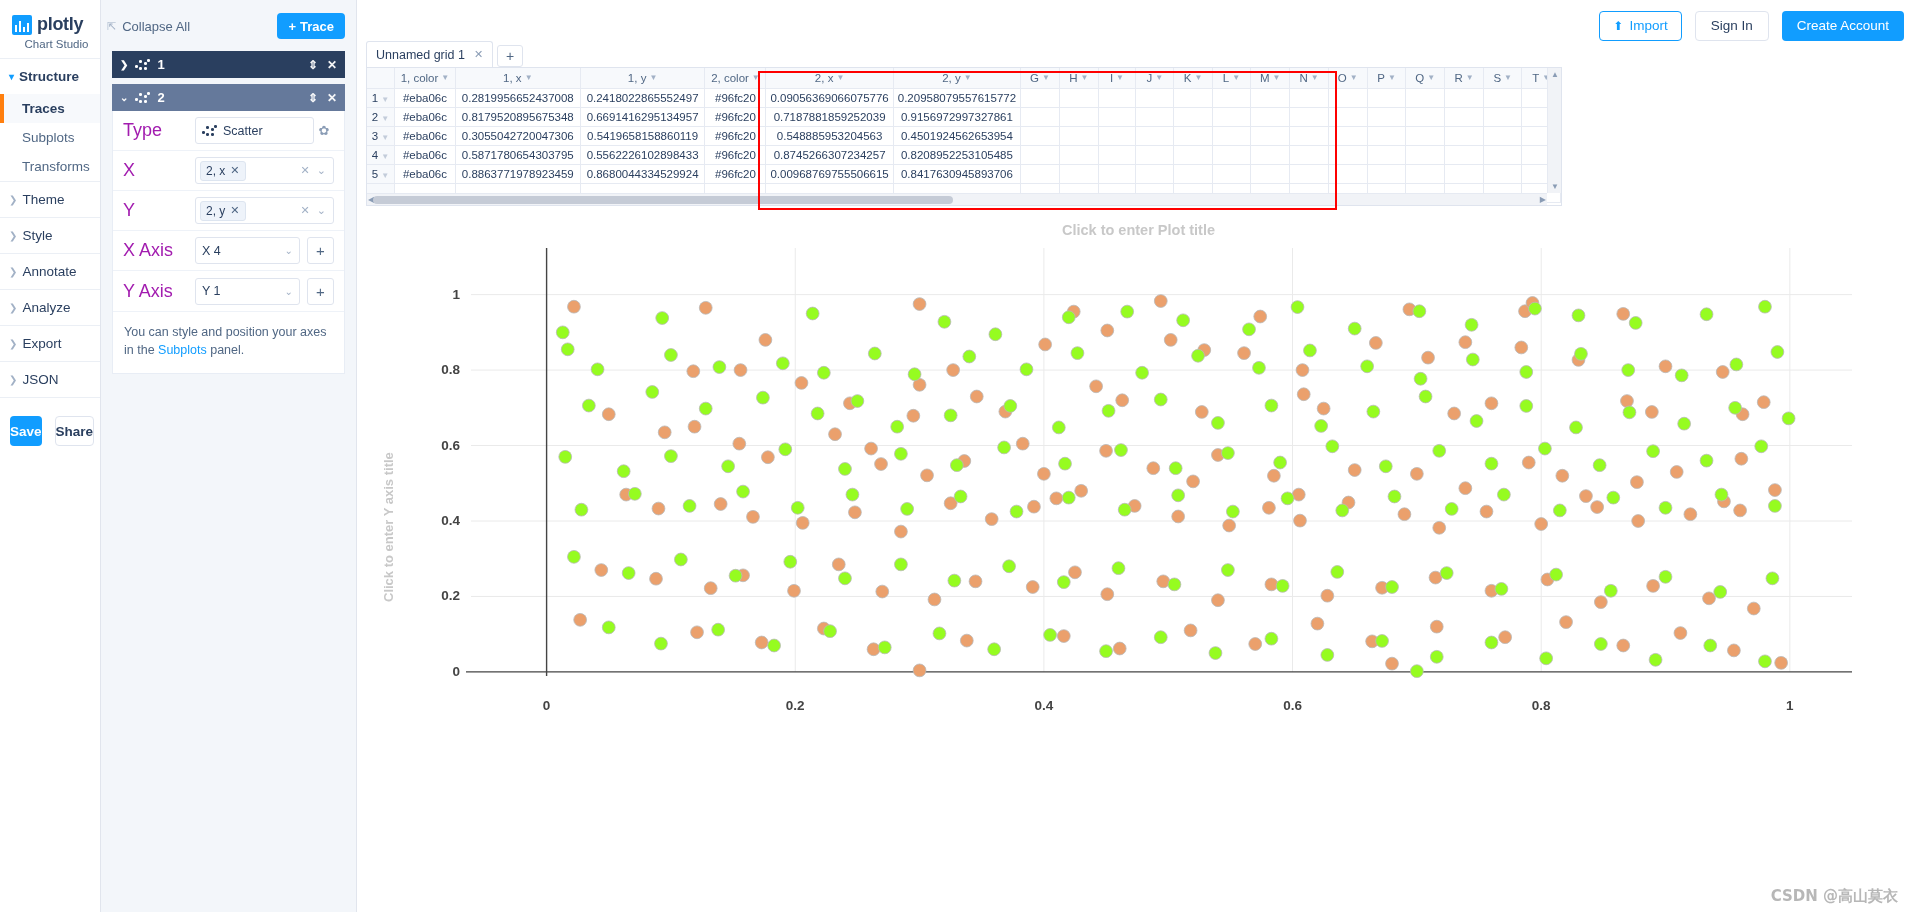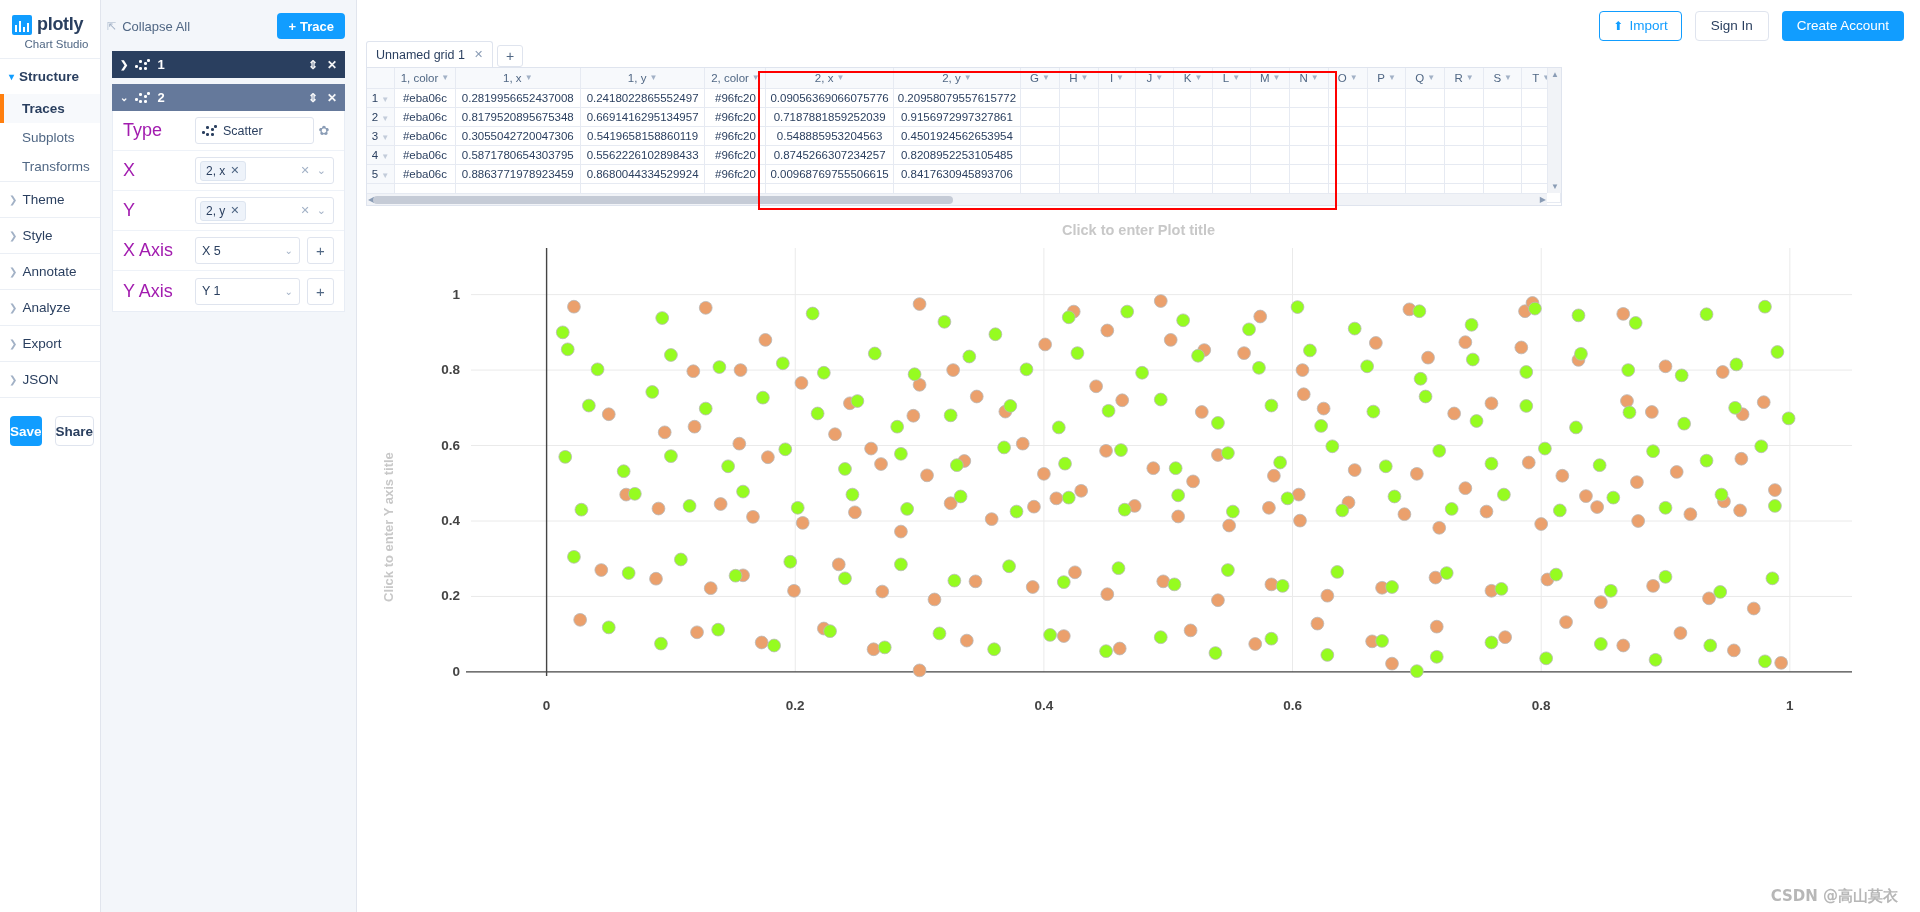--- a/index.html
+++ b/index.html
@@ -385,38 +385,41 @@
             </span>
           </div>
         </div>
       </div>
 
 
       <div class="row">
         <div class="row-label">X Axis</div>
         <div class="field">
           <div class="select-box">
-            <span>X 5</span>
+            <span>X 4</span>
             <span class="chev">⌄</span>
           </div>
           <button class="plus-btn">+</button>
         </div>
       </div>
 
       <div class="row" style="border-bottom:none;">
         <div class="row-label">Y Axis</div>
         <div class="field">
           <div class="select-box">
             <span>Y 1</span>
             <span class="chev">⌄</span>
           </div>
           <button class="plus-btn">+</button>
         </div>
       </div>
 
+      <div class="hint" style="border-top:1px solid #eef2f8;">
+        <span>You can style and position your axes in the </span><a>Subplots</a><span> panel.</span>
+      </div>
     </div>
   </div>
 
   <div id="main">
 
     <div class="topbar">
       <button class="btn-import">
         <span style="font-size:12px;">⬆</span>
         <span>Import</span>
       </button>

